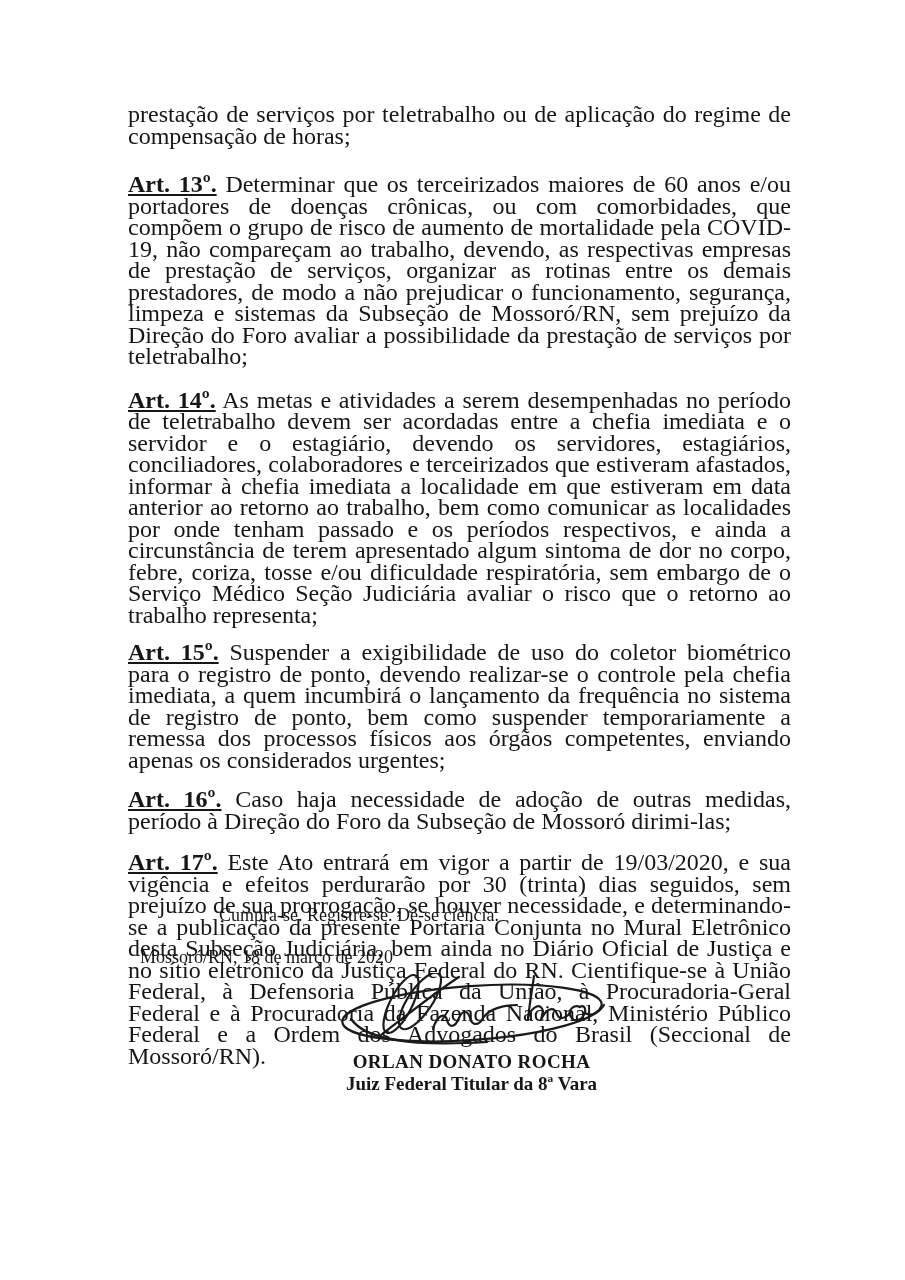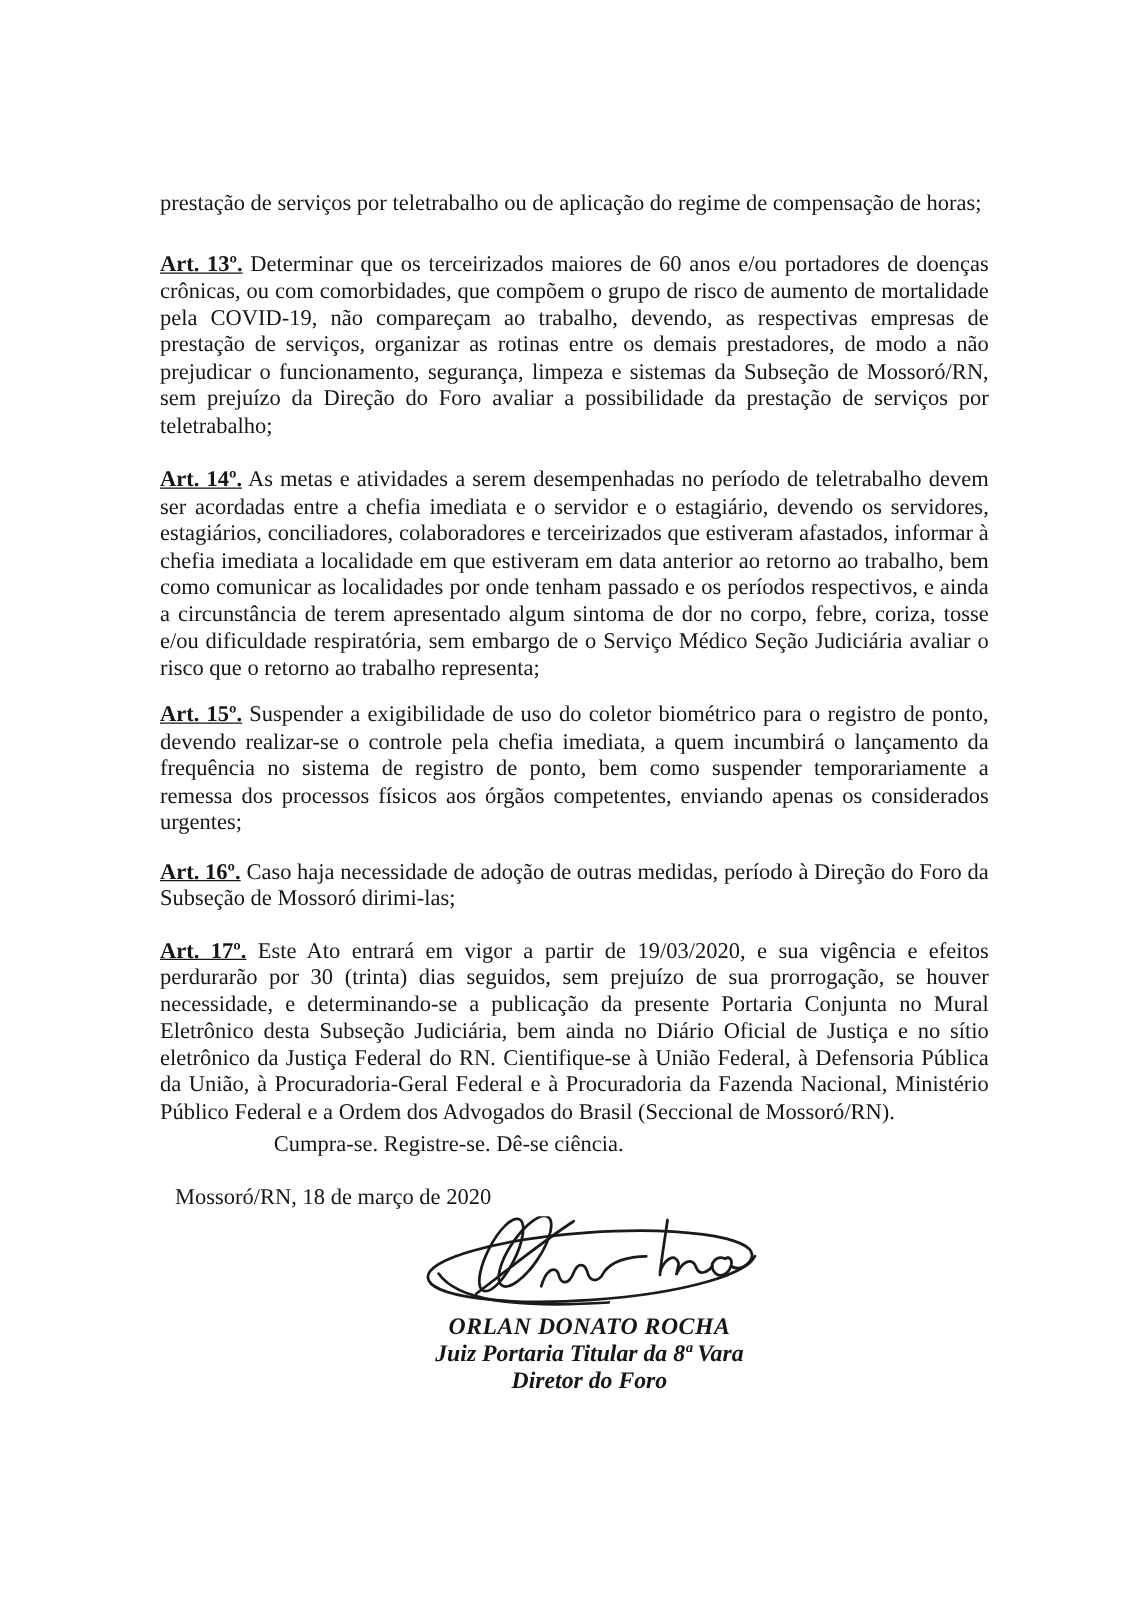--- a/index.html
+++ b/index.html
@@ -10,23 +10,22 @@
     background: #ffffff;
     color: #161616;
     font-family: "Liberation Serif", "DejaVu Serif", serif;
     overflow: hidden;
   }
   .text-col {
     position: absolute;
     left: 128px;
     top: 104px;
     width: 663px;
-    font-size: 18px;
+    font-size: 24px;
     line-height: 21.5px;
-    margin-top: 48px;
   }
   .para {
     margin: 0;
     text-align: justify;
   }
   .lbl { font-weight: bold; text-decoration: underline; }
   .bottom-block {
     position: absolute;
     left: 140px;
     top: 905px;
@@ -36,21 +35,20 @@
   }
   .closing { margin: 0; padding-left: 79px; }
   .dateline { margin: 20px 0 0 0; }
   .sig-wrap { margin-top: 5px; text-align: center; }
   .signature-svg { display: block; margin: 0 auto; }
   .sig-name, .sig-title, .sig-role {
     font-weight: bold;
     font-size: 19px;
     line-height: 21.5px;
     text-align: center;
-    font-style: italic;
   }
   .sig-name { margin-top: 2px; letter-spacing: 0.4px; }
 </style>
 </head>
 <body>
 
 <div>
 
   <div class="text-col">
     <p class="para" style="margin-bottom:27px"><b class="lbl"></b> <span>prestação de serviços por teletrabalho ou de aplicação do regime de compensação de horas;</span></p>
@@ -77,18 +75,17 @@
         <ellipse cx="64" cy="31" rx="11" ry="32" transform="rotate(27 64 31)"></ellipse>
         <ellipse cx="83" cy="28" rx="12" ry="33" transform="rotate(34 83 28)"></ellipse>
         <path d="M 44,62 C 70,42 100,18 122,4"></path>
         <path d="M 96,56 C 100,42 108,39 110,47 C 112,55 118,55 122,45 C 125,37 131,37 133,45 C 135,53 142,53 146,45 C 152,36 166,32 180,32"></path>
         <path d="M 197,3 C 195,18 192,34 191,47"></path>
         <path d="M 191,44 C 196,32 204,30 206,38 L 204,47 C 209,35 217,33 220,41 C 222,47 228,46 233,40"></path>
         <path d="M 243,34 C 236,31 230,38 234,44 C 238,50 246,47 248,39 C 249,34 246,32 243,34"></path>
         <path d="M 248,40 C 254,44 262,40 267,32"></path>
       </svg>
       <div class="sig-name">ORLAN DONATO ROCHA</div>
-      <div class="sig-title">Juiz Portaria Titular da 8ª Vara</div>
-      <div class="sig-role">Diretor do Foro</div>
+      <div class="sig-title">Juiz Federal Titular da 8ª Vara</div>
     </div>
   </div>
 
 </div>
 
 </body></html>

